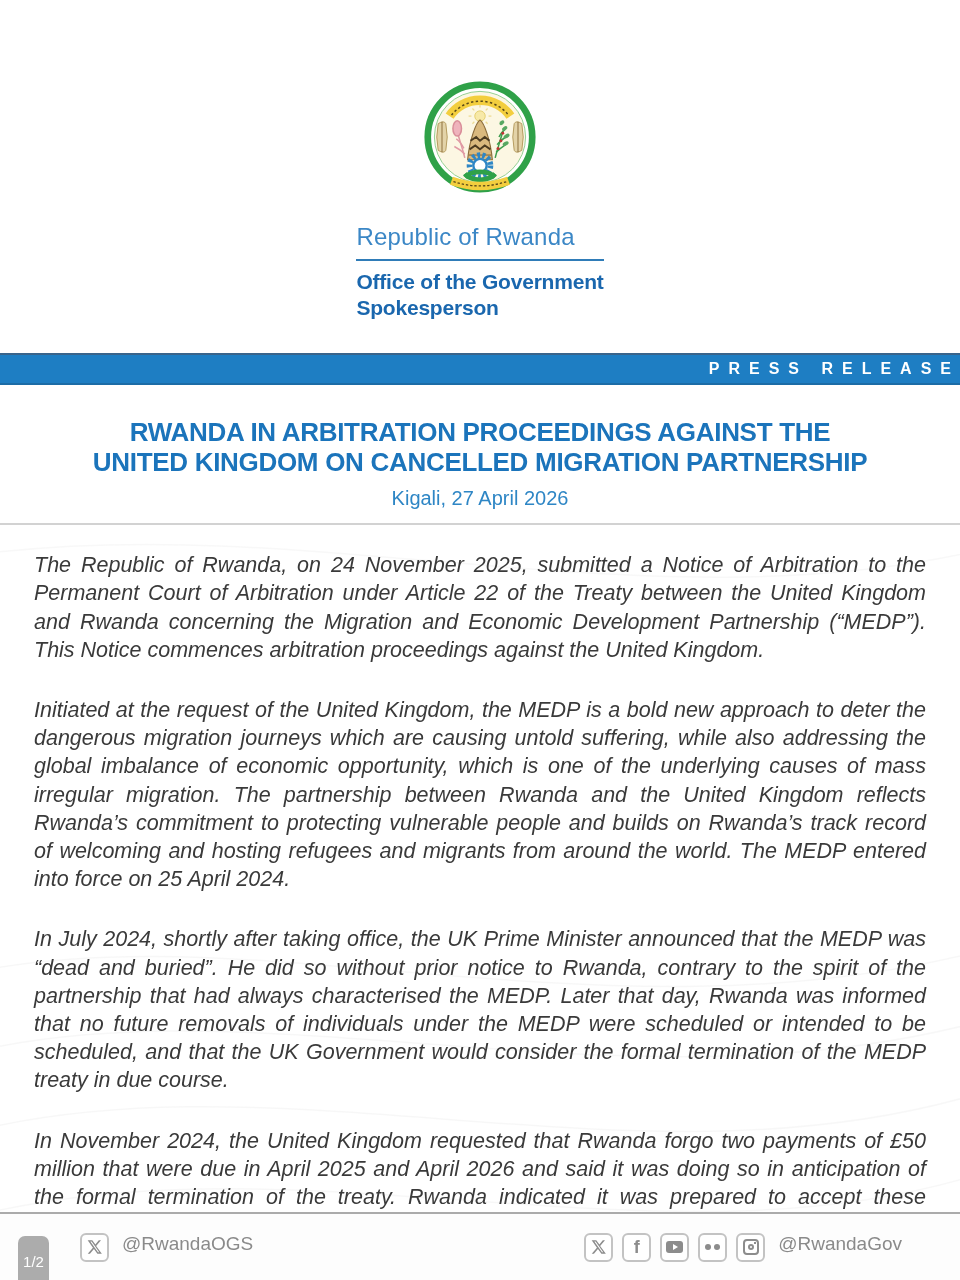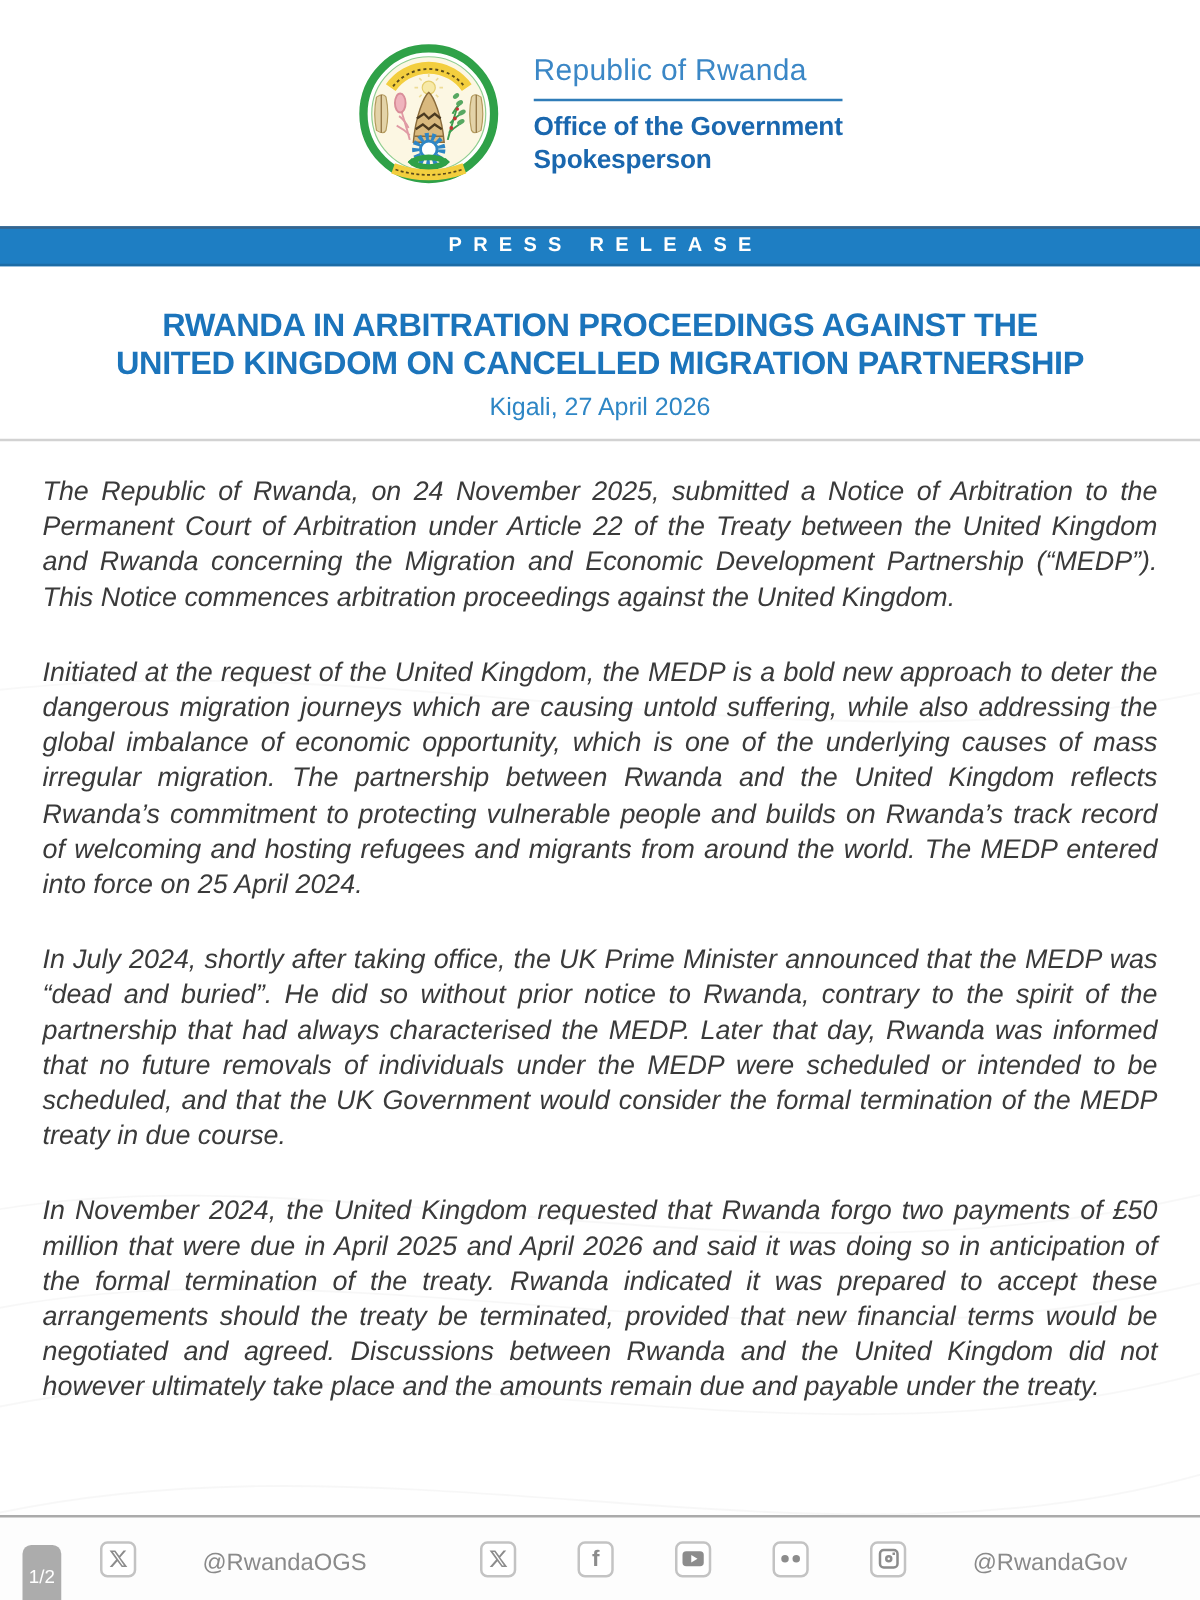--- a/index.html
+++ b/index.html
@@ -13,22 +13,23 @@
     background: #ffffff;
     overflow: hidden;
   }
   .watermark { position: absolute; inset: 0; pointer-events: none; }
 
   
   .header {
     display: flex;
     justify-content: center;
     align-items: center;
-    padding-top: 34px;
+    padding-top: 80px;
     gap: 27px;
+    flex-direction: column;
   }
   .emblem { width: 114px; height: 114px; flex: 0 0 auto; }
   .org-block { padding-top: 2px; }
   .org-title {
     font-size: 24px;
     font-weight: 400;
     color: #3b87c6;
     letter-spacing: 0.2px;
     padding-bottom: 8px;
     border-bottom: 2px solid #2f7cb8;
@@ -46,21 +47,21 @@
 
   
   .banner {
     margin-top: 33px;
     height: 32px;
     background: #1e7ec3;
     border-top: 2px solid #39648b;
     border-bottom: 2px solid #1c6ca6;
     display: flex;
     align-items: center;
-    justify-content: center;
+    justify-content: flex-end;
   }
   .banner-label {
     color: #ffffff;
     font-size: 16px;
     font-weight: 700;
     letter-spacing: 9px;
     text-indent: 9px;
   }
 
   
@@ -106,21 +107,21 @@
     background: #fdfdfd;
   }
   .footer-inner {
     position: absolute;
     left: 0; right: 0; top: 0; bottom: 0;
     display: flex;
     align-items: center;
     justify-content: space-between;
     padding: 0 58px 0 80px;
   }
-  .social-group { display: flex; align-items: flex-end; gap: 40px; }
+  .social-group { display: flex; align-items: flex-start; }
   .icon-box {
     width: 29px; height: 29px;
     border: 2px solid #c3c3c3;
     border-radius: 6px;
     display: flex;
     align-items: center;
     justify-content: center;
     margin-right: 9px;
     color: #8c8c8c;
     background: #fff;

